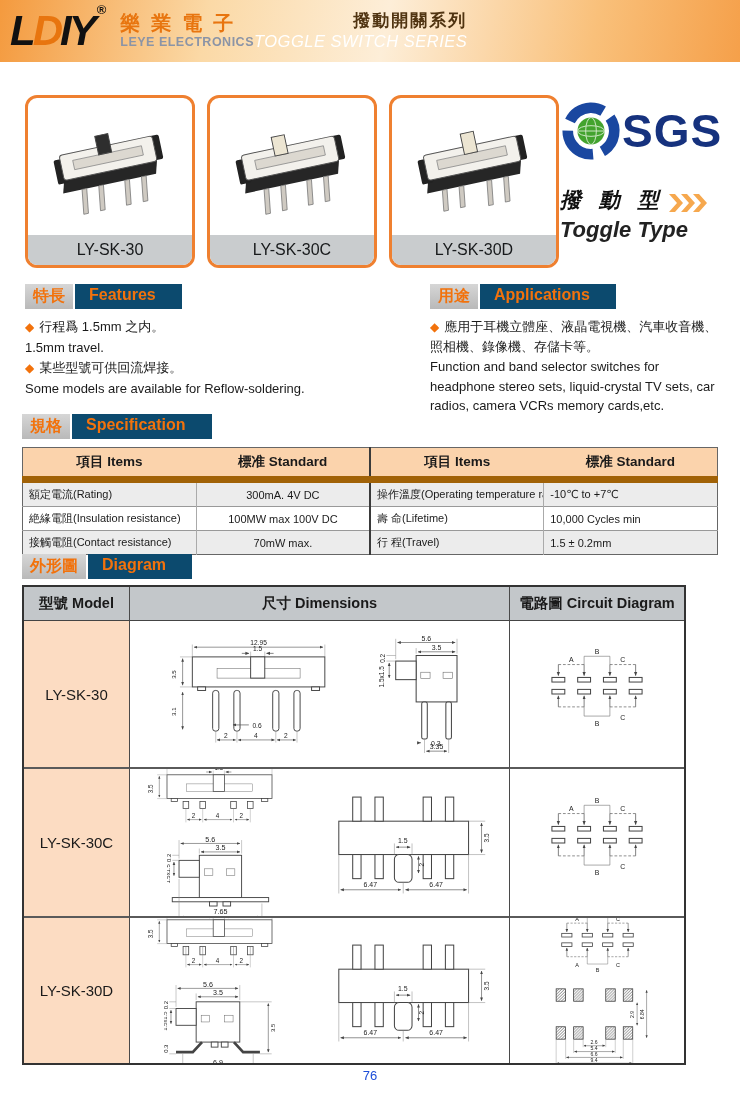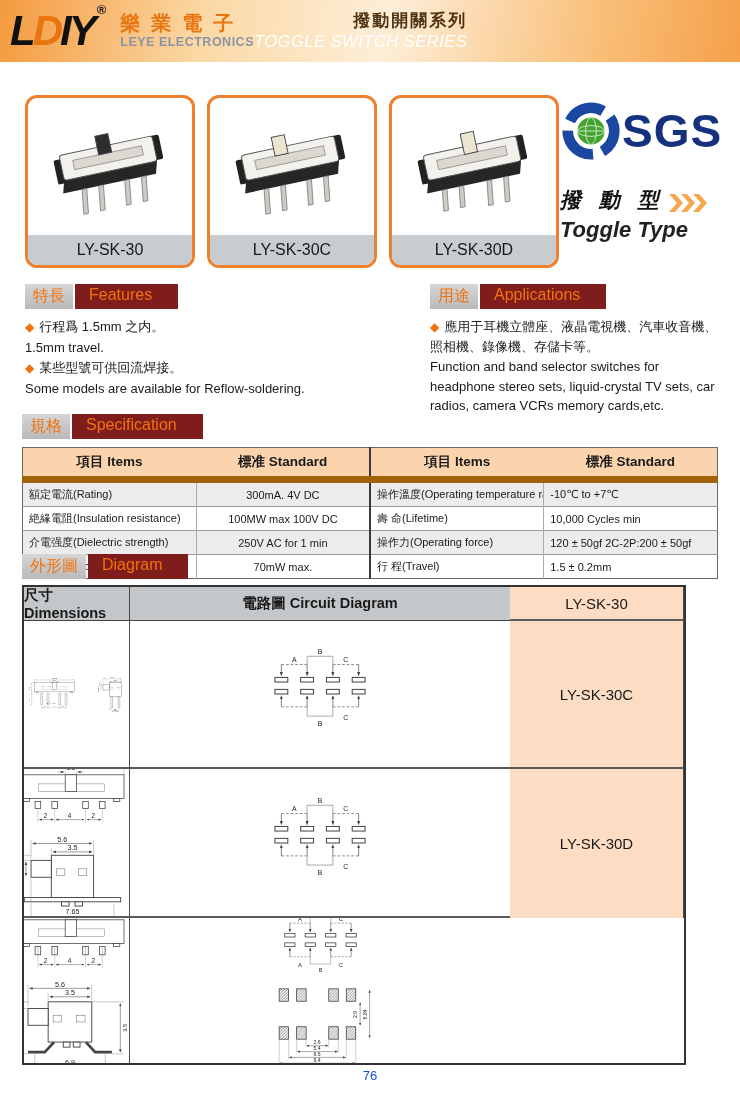--- a/index.html
+++ b/index.html
@@ -34,23 +34,23 @@
 
   
   .sgs-block{position:absolute;left:560px;top:100px;width:172px;}
   .sgs-row{display:flex;align-items:center;}
   .sgs-word{font-size:46px;font-weight:bold;color:#16327e;letter-spacing:1px;line-height:1;}
   .ttype{margin-top:24px;}
   .ttype-cn{font-size:21px;font-weight:bold;font-style:italic;letter-spacing:6px;color:#111;display:inline-block;}
   .ttype-en{font-size:22px;font-weight:bold;font-style:italic;color:#222;margin-top:3px;}
 
   
-  .sec-title{display:inline-flex;align-items:stretch;font-weight:normal;}
+  .sec-title{display:inline-flex;align-items:stretch;font-weight:bold;}
   .chip-cn{background:linear-gradient(#d6d6d6,#b9b9b9);color:#f2720c;font-size:16px;padding:2px 8px;}
-  .chip-en{background:#7f1d1d;color:#f2720c;font-size:16px;padding:2px 26px 2px 14px;margin-left:2px;}
+  .chip-en{background:#0c4a6e;color:#f2720c;font-size:16px;padding:2px 26px 2px 14px;margin-left:2px;}
 
   
   .features{position:absolute;left:25px;top:284px;width:392px;}
   .apps{position:absolute;left:430px;top:284px;width:292px;}
   .blist{margin-top:8px;font-size:13px;line-height:1.5;}
   .bullet{color:#f2720c;font-size:12px;margin-right:5px;}
   .bl{margin:1px 0;}
 
   
   .spec{position:absolute;left:22px;top:414px;width:696px;}
@@ -262,43 +262,38 @@
           <td class="c3">操作溫度(Operating temperature range)</td>
           <td class="c4">-10℃ to +7℃</td>
         </tr>
         <tr>
           <td class="c1">絶緣電阻(Insulation resistance)</td>
           <td class="c2 sepv">100MW max 100V DC</td>
           <td class="c3">壽 命(Lifetime)</td>
           <td class="c4">10,000 Cycles min</td>
         </tr>
         <tr>
-          <td class="c1">介電强度(Dielectric strength)</td>
-          <td class="c2 sepv">250V AC for 1 min</td>
-          <td class="c3">操作力(Operating force)</td>
-          <td class="c4">120 ± 50gf 2C-2P:200 ± 50gf</td>
-        </tr>
-        <tr>
           <td class="c1">接觸電阻(Contact resistance)</td>
           <td class="c2 sepv">70mW max.</td>
           <td class="c3">行 程(Travel)</td>
           <td class="c4">1.5 ± 0.2mm</td>
         </tr>
       </tbody>
     </table>
   </div>
 
   <div class="diagram">
     <div class="sec-title">
       <span class="chip-cn">外形圖</span>
       <span class="chip-en">Diagram</span>
     </div>
 
     <div class="dg-table">
 
+      <div class="dg-cell dg-h">型號 Model</div>
       <div class="dg-cell dg-h">尺寸 Dimensions</div>
       <div class="dg-cell dg-h last-col">電路圖 Circuit Diagram</div>
 
       <div class="dg-cell dg-model">LY-SK-30</div>
       <div class="dg-cell">
         <div class="dims-flex">
 
           <svg width="212" height="126" viewBox="0 0 240 132">
             <path class="x" d="M40 24 V10 M190 24 V10"></path>
             <path class="d" d="M42 13 H188"></path>

